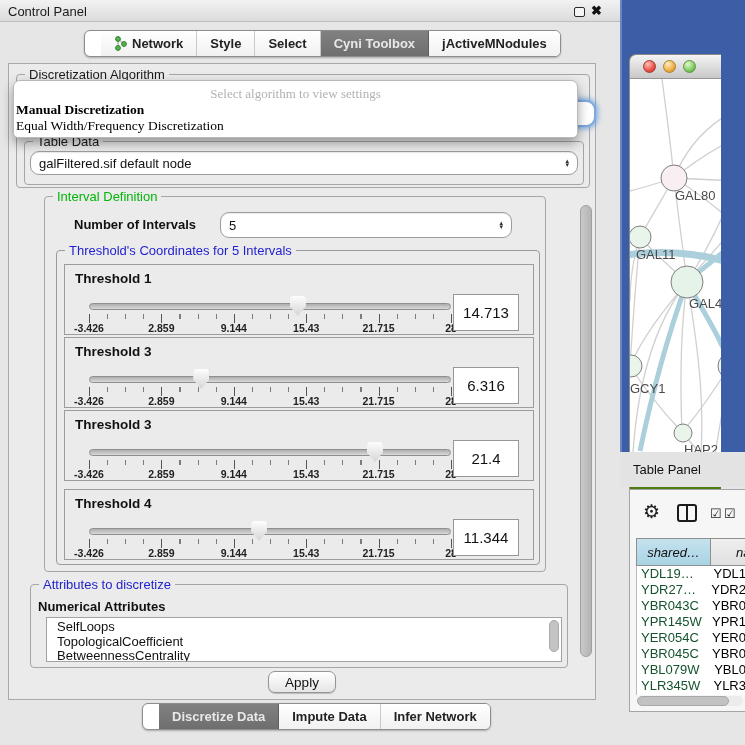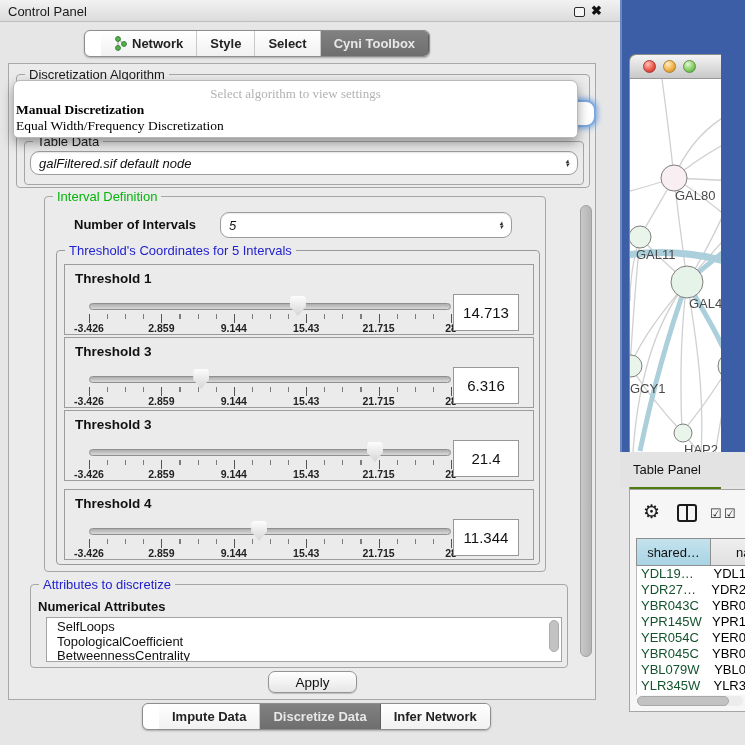--- a/index.html
+++ b/index.html
@@ -35,21 +35,21 @@
   .t-black { color:#1a1a1a; } .t-green { color:#04b50a; } .t-blue { color:#2222cf; }
 
   #g-alg   { left:16px; top:74px;  width:574px; height:114px; }
   #g-table { left:24px; top:141px; width:560px; height:44px; }
   #g-interval { left:44px; top:196px; width:502px; height:376px; }
   #g-thresh { left:56px; top:250px; width:484px; height:315px; border-color:#9a9a9a;}
   #g-attr  { left:30px; top:584px; width:538px; height:84px; }
 
   
   .combo { background:#fff; border:1px solid #9d9d9d; border-radius:9px; display:flex; align-items:center;
-    font-size:13px; color:#111; padding:0 8px; position:absolute; box-shadow:inset 0 1px 1px rgba(0,0,0,.08);font-style:italic;}
+    font-size:13px; color:#111; padding:0 8px; position:absolute; box-shadow:inset 0 1px 1px rgba(0,0,0,.08);}
   .stepper { margin-left:auto; display:flex; flex-direction:column; align-items:center; line-height:4.5px; font-size:7px; color:#333; }
   #alg-combo { left:300px; top:100px; width:296px; height:27px; border:2px solid #7ea9df; border-radius:10px;
     box-shadow:0 0 5px 2px rgba(100,155,220,.75); }
   #table-combo { left:30px; top:151px; width:548px; height:24px; }
   #noi-combo { left:220px; top:212px; width:292px; height:26px; }
   #noi-label { left:74px; top:217px; font-size:13px; font-weight:bold; }
 
   
   #popup { left:13px; top:80px; width:565px; height:58px; background:#fff; border:1px solid #b9b9b9;
     border-radius:7px 7px 5px 5px; box-shadow:0 5px 12px rgba(0,0,0,.38);font-family:Liberation Serif, serif; }
@@ -74,21 +74,21 @@
   .scale-num { position:absolute; top:57px; transform:translateX(-50%); font-size:10.5px; font-weight:600; color:#222; }
   .vbox { position:absolute; left:388px; top:29px; width:66px; height:37px; background:#fff; border:1px solid #979797;
     display:flex; align-items:center; justify-content:center; font-size:15px; color:#111; }
 
   
   #attr-sub { left:38px; top:599px; font-size:13px; font-weight:bold; }
   #attr-list { left:46px; top:617px; width:516px; height:45px; background:#fff; border:1px solid #a3a3a3; overflow:hidden; padding:2px 0 0 10px; }
   .list-item { font-size:13px; line-height:14.5px; color:#111; white-space:nowrap; }
   #list-scroll { left:549px; top:620px; width:10px; height:32px; background:#c3c3c3; border-radius:5px; border:1px solid #ababab;}
 
-  #apply-btn { left:268px; top:671px; width:89px; height:22px; background:linear-gradient(#ffffff,#e6e6e6);
+  #apply-btn { left:268px; top:671px; width:68px; height:22px; background:linear-gradient(#ffffff,#e6e6e6);
     border:1px solid #949494; border-radius:7px; display:flex; align-items:center; justify-content:center;
     font-size:13.5px; color:#111; box-shadow:0 1px 1px rgba(0,0,0,.2); }
 
   
   #net-frame { left:620px; top:0; width:125px; height:452px; background:#3c5ea7; border-left:2px solid #6b86c2; }
   #mac-win { left:629px; top:6px; width:92px; height:439px; border-radius:7px 0 0 0; overflow:hidden;
     border:1px solid #8a8a8a; border-right:none; background:#4d7c0f;margin-top:48px; }
   #mac-titlebar { left:0; top:0; width:100%; height:24px; background:linear-gradient(#f4f4f4,#c8c8c8); border-bottom:1px solid #979797; }
   .tl { position:absolute; top:5px; width:13px; height:13px; border-radius:50%; }
   #tl-red   { left:13px; background:radial-gradient(circle at 35% 28%, #ffc0b8, #ea4f43 62%, #b93328); border:1px solid #a33a30;}
@@ -99,21 +99,21 @@
   
   #tp-bar { left:620px; top:452px; width:125px; height:35px; background:#e3e3e3; }
   #tp-title { left:13px; top:10px; font-size:13px; color:#111; }
   #tp-box { left:629px; top:489px; width:116px; height:223px; background:#f6f6f6; border:1px solid #a5a5a5; border-right:none; }
   #tp-toolbar { left:0; top:0; width:100%; height:47px; }
   #gear-icon { left:13px; top:10px; font-size:19px; color:#1a1a1a; }
   #cols-icon { left:47px; top:14px; width:20px; height:18px; border:2px solid #1a1a1a; border-radius:3px; }
   #cols-icon::after { content:""; position:absolute; left:7px; top:0; width:2px; height:14px; background:#1a1a1a; }
   .cb-icon { top:16px; font-size:13px; color:#222; position:absolute; }
   #tp-header { left:6px; top:48px; width:110px; height:28px; display:flex; border:1px solid #8f8f8f; border-right:none; }
-  .hcell { display:flex; align-items:center; justify-content:center; font-size:13px; color:#111; height:100%; }
+  .hcell { display:flex; align-items:center; justify-content:center; font-size:13px; color:#111; height:100%;font-style:italic; }
   #hc1 { width:75px; background:linear-gradient(#c4e2ee,#a9d4e4); border-right:1px solid #8f8f8f; }
   #hc2 { width:35px; background:linear-gradient(#efefef,#e0e0e0); justify-content:flex-start; padding-left:25px; }
   #tp-rows { left:6px; top:76px; width:110px; height:129px; background:#fff; overflow:hidden; border-left:1px solid #bbb; }
   .trow { display:flex; height:15.9px; align-items:center; }
   .tc1 { width:78px; padding-left:4px; font-size:13px; color:#14532d; white-space:nowrap; }
   .tc2 { font-size:13px; color:#000; white-space:nowrap; }
   #h-scroll { left:7px; top:206px; width:106px; height:10px; background:#ececec; border-radius:5px; }
   #h-scroll-thumb { position:absolute; left:0; top:0; width:92px; height:10px; background:#c2c2c2; border:1px solid #a8a8a8; border-radius:5px; }
 </style>
 </head>
@@ -137,20 +137,23 @@
       <span>Network</span>
     </div>
     <div class="seg">
       <span>Style</span>
     </div>
     <div class="seg">
       <span>Select</span>
     </div>
     <div class="seg sel">
       <span>Cyni Toolbox</span>
+    </div>
+    <div class="seg">
+      <span>jActiveMNodules</span>
     </div>
   </div>
 
 <div class="abs" id="scrollpane"></div>
 <div class="abs" id="v-scroll-thumb"></div>
 
 <div class="abs group" id="g-alg">
   <span class="group-title t-black">Discretization Algorithm</span>
 </div>
 <div class="abs combo" id="alg-combo" title="Manual Discretization"></div>
@@ -252,25 +255,25 @@
 <div class="abs" id="attr-list">
     <div class="list-item">SelfLoops</div>
     <div class="list-item">TopologicalCoefficient</div>
     <div class="list-item">BetweennessCentrality</div>
   </div>
 <div class="abs" id="list-scroll"></div>
 
 <div class="abs" id="apply-btn">Apply</div>
 
 <div class="abs segctl" id="bottom-tabs">
-    <div class="seg">
-      <span>Impute Data</span>
-    </div>
     <div class="seg sel">
       <span>Discretize Data</span>
+    </div>
+    <div class="seg">
+      <span>Impute Data</span>
     </div>
     <div class="seg">
       <span>Infer Network</span>
     </div>
   </div>
 
 <div class="abs" id="net-frame"></div>
 <div class="abs" id="mac-win">
   <div class="abs" id="mac-titlebar">
     <span class="tl" id="tl-red"></span>

